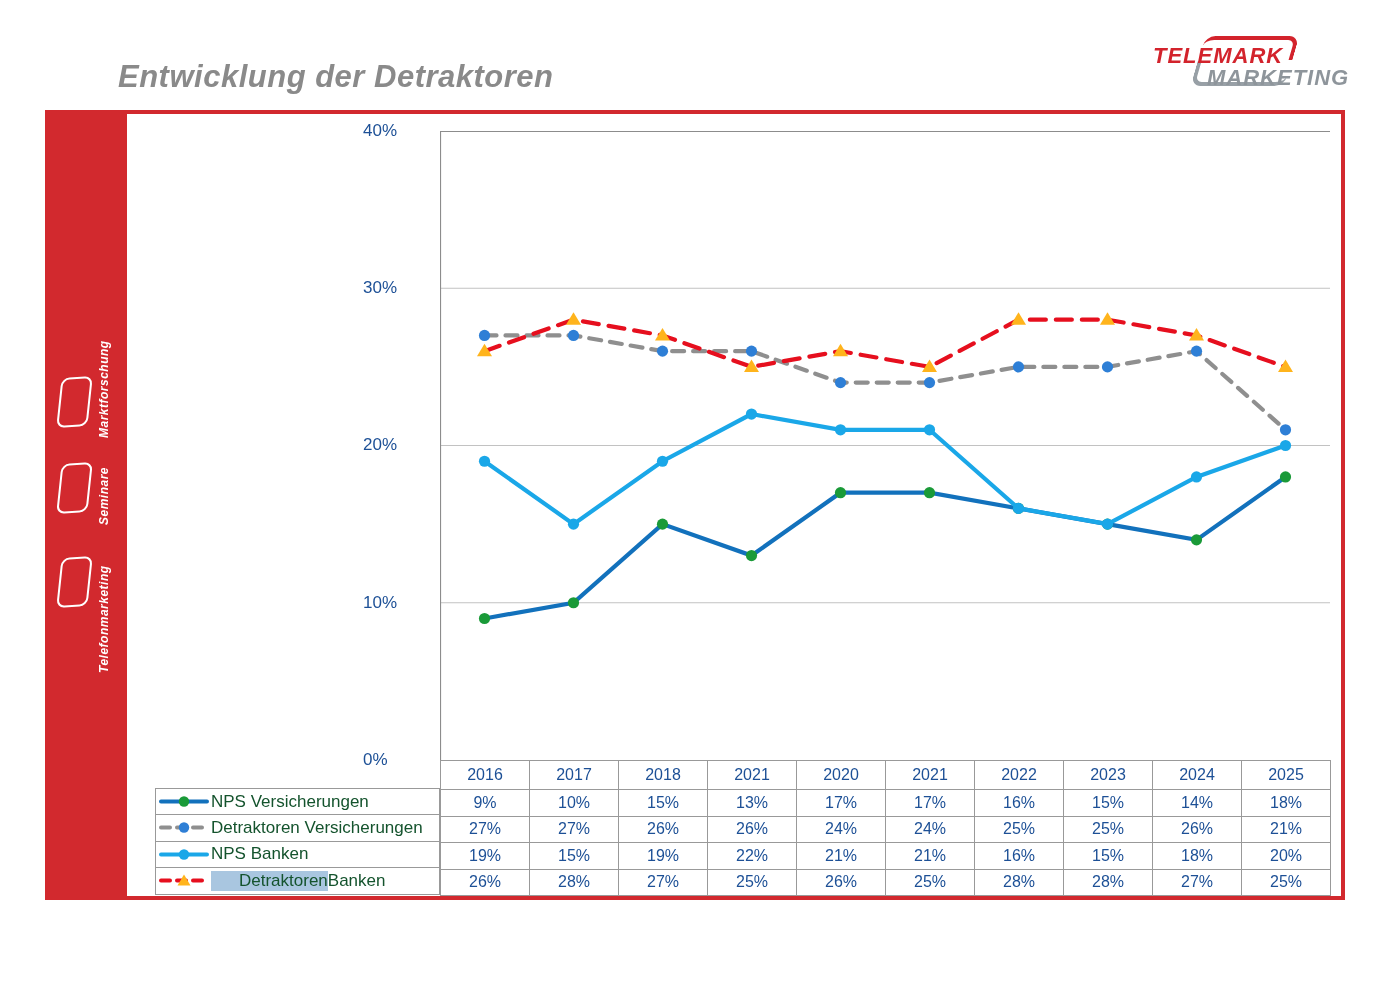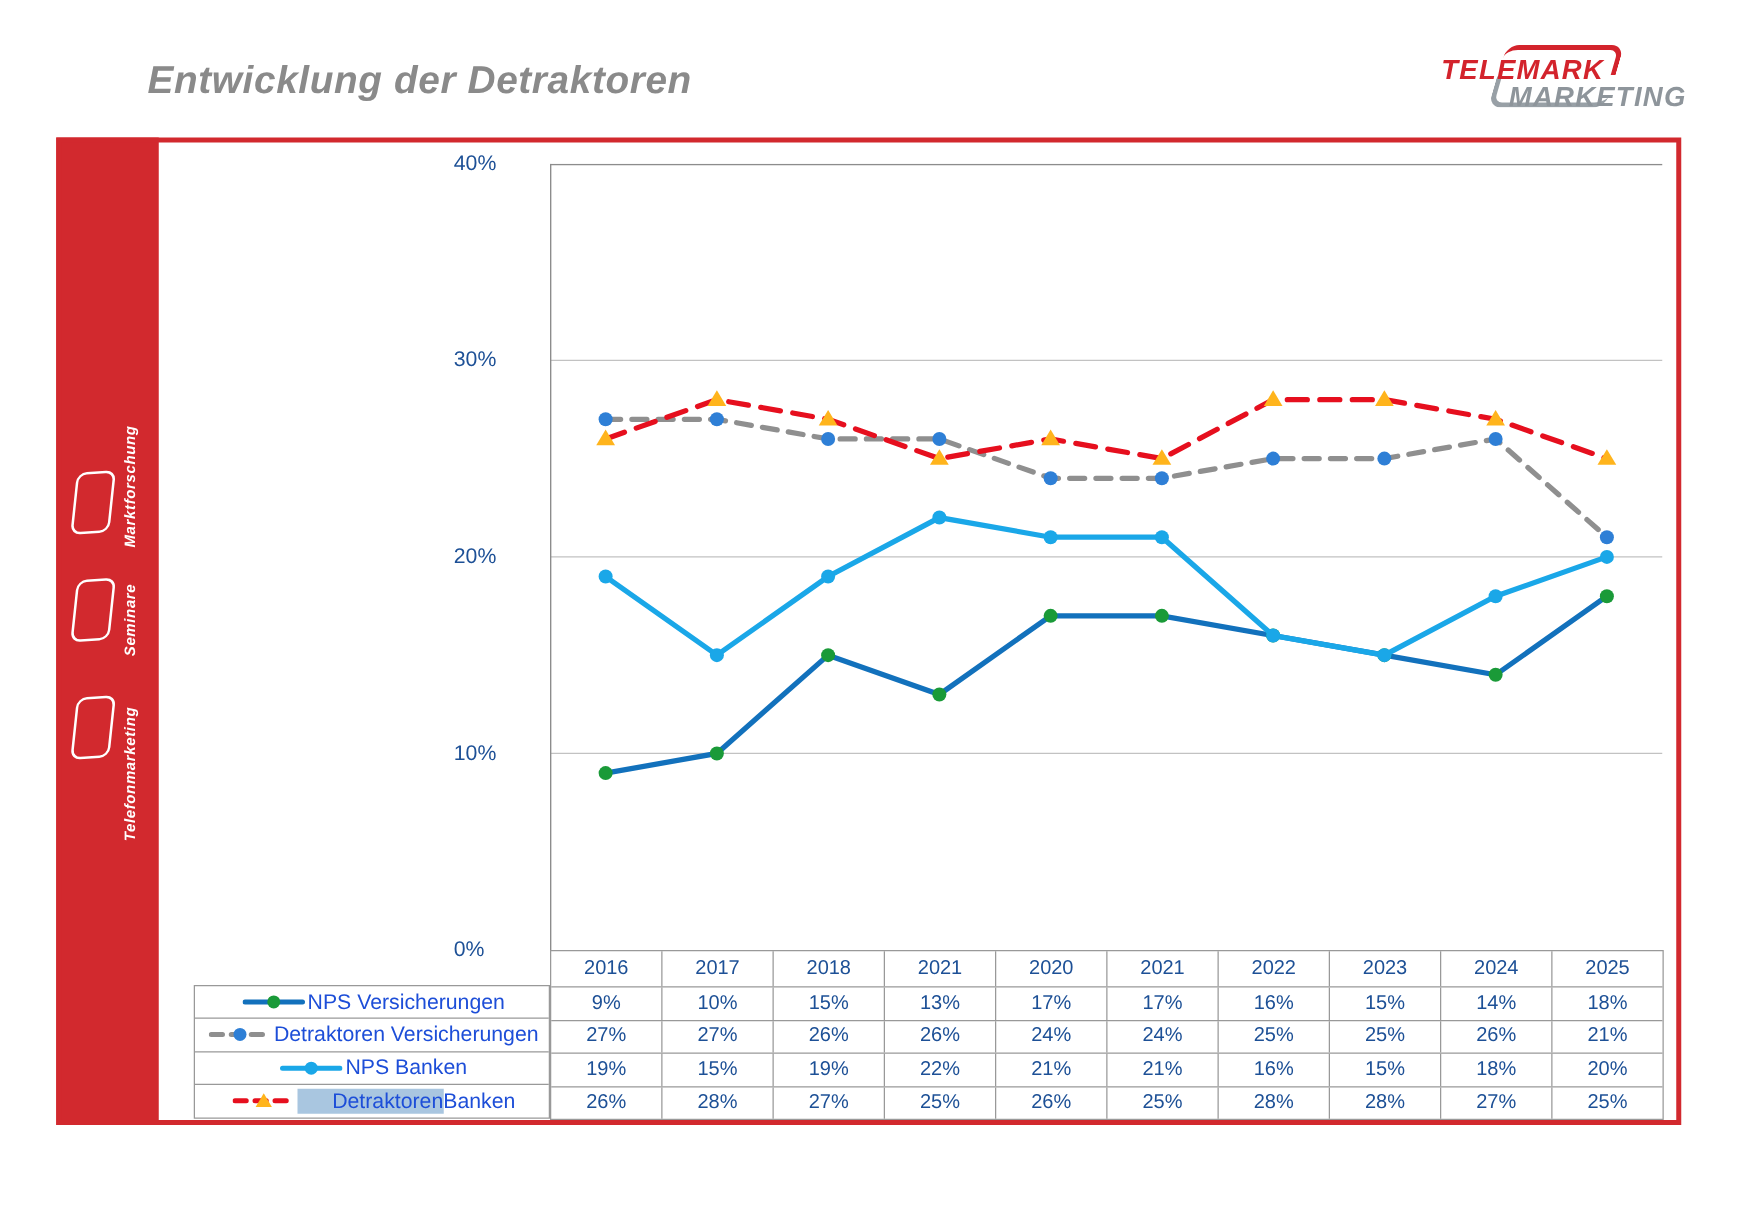--- a/index.html
+++ b/index.html
@@ -1,21 +1,21 @@
 <!DOCTYPE html>
 <html><head>
 <meta charset="utf-8">
 <style>
   * { margin:0; padding:0; box-sizing:border-box; }
   html,body { width:1393px; height:985px; background:#ffffff; overflow:hidden;
               font-family:"Liberation Sans", sans-serif; }
   .page { position:relative; width:1393px; height:985px; background:#fff; }
 
   
-  .page-title { position:absolute; left:118px; top:46px; font-size:31px; font-weight:bold;
+  .page-title { position:absolute; left:118px; top:59px; font-size:31px; font-weight:bold;
                 font-style:italic; color:#8a8a8a; letter-spacing:0.5px; }
   .logo { position:absolute; left:1145px; top:25px; width:210px; height:66px; }
   .logo .bracket-red { position:absolute; left:57px; top:11px; width:94px; height:24px;
       border-top:4px solid #d3232c; border-right:4px solid #d3232c;
       border-radius:10px 10px 0 0; transform:skewX(-16deg); }
   .logo .bracket-gray { position:absolute; left:49px; top:36px; width:94px; height:25px;
       border-bottom:4px solid #98a0a6; border-left:4px solid #98a0a6;
       border-radius:0 0 10px 10px; transform:skewX(-16deg); }
   .logo .l1 { position:absolute; left:8px; top:18px; font-size:22px; font-weight:bold;
       font-style:italic; color:#d3232c; letter-spacing:1px; }
@@ -44,21 +44,21 @@
   .t-row { display:flex; }
   .t-row .cell { flex:1 1 0; border-right:1px solid #999; text-align:center; font-size:16px;
                  color:#1d5096; display:flex; align-items:center; justify-content:center; }
   .t-row .cell:last-child { border-right:none; }
   .years-row { height:28px; }
   .value-row { height:26.5px; border-top:1px solid #999; }
 
   .legend-block { position:absolute; left:110px; top:678px; width:285px; height:107px;
                   border:1px solid #999; background:#fff; }
   .legend-row { height:26.25px; border-bottom:1px solid #999; display:flex; align-items:center;
-                padding-left:3px; font-size:17px; color:#1d4ed8; white-space:nowrap;justify-content:center; }
+                padding-left:3px; font-size:17px; color:#14532d; white-space:nowrap; }
   .legend-row:last-child { border-bottom:none; }
   .legend-row svg { flex:0 0 auto; margin-right:2px; }
   .hl { background:#a9c6e0;padding-left:28px; }
 </style>
 </head>
 <body>
 
 <div class="page">
 
   <div class="page-title">Entwicklung der Detraktoren</div>

